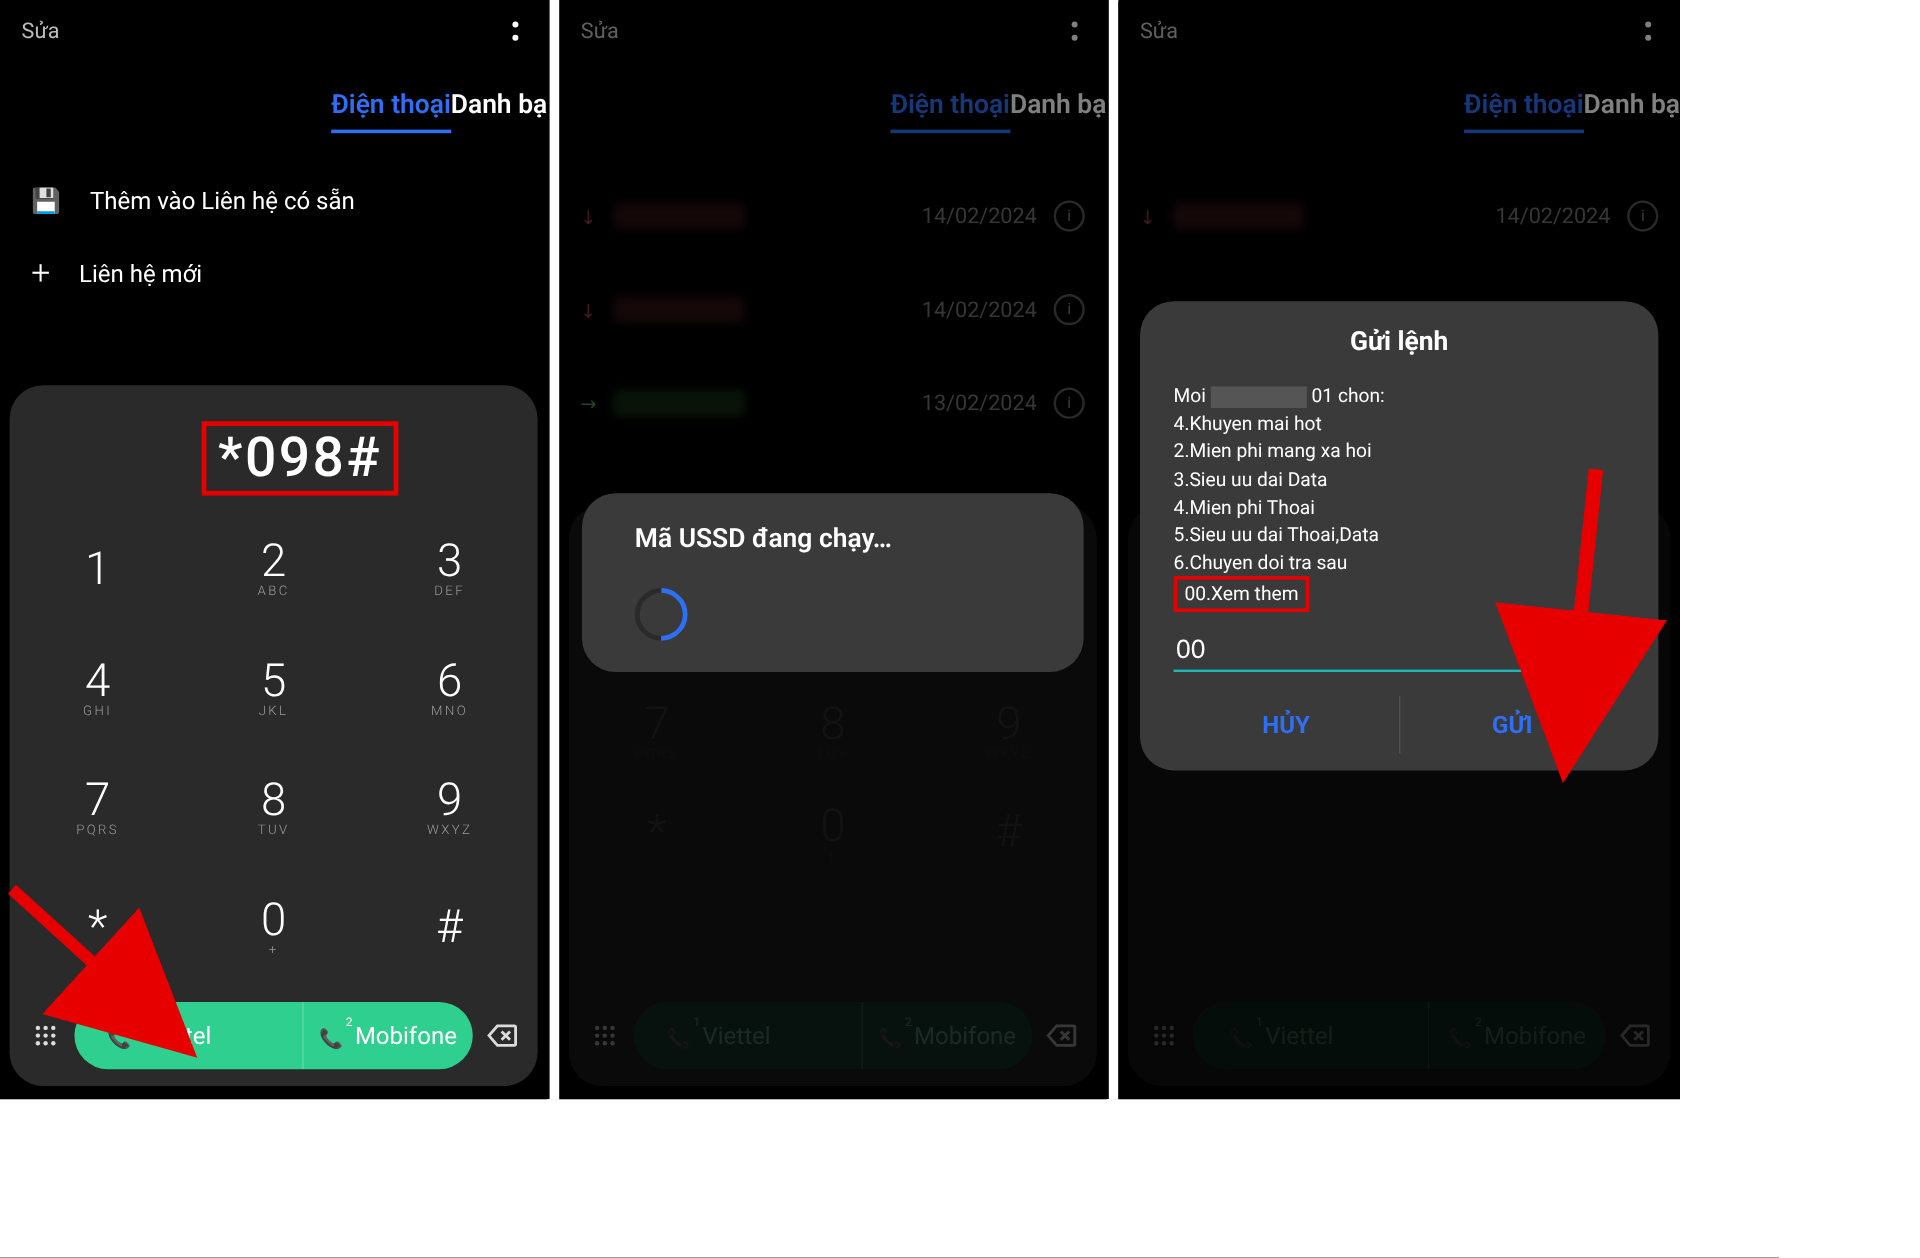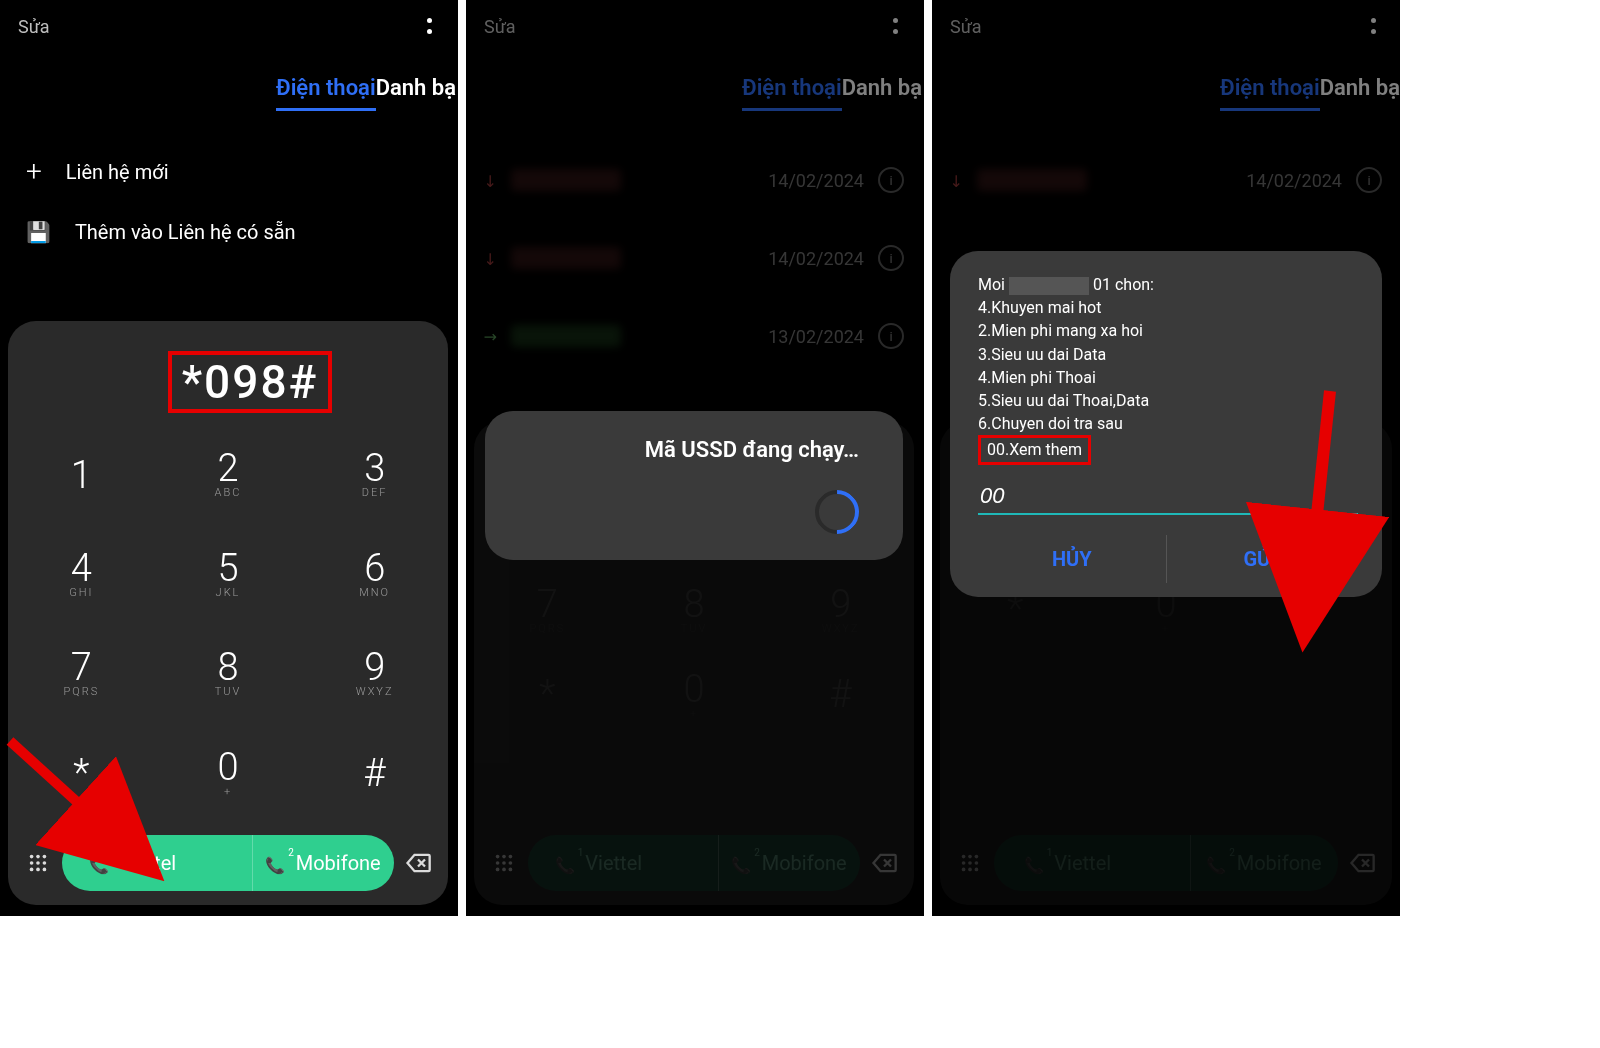--- a/index.html
+++ b/index.html
@@ -123,41 +123,41 @@
   .log{margin-top:30px;padding:0 14px;}
   .logrow{display:flex;align-items:center;gap:14px;padding:26px 4px;opacity:0.35;}
   .logrow .arrow{font-size:16px;color:#c94a4a;transform:rotate(45deg);}
   .logrow .blur{width:110px;height:22px;background:#3a1818;border-radius:4px;filter:blur(4px);}
   .logrow .date{margin-left:auto;color:#9a9a9a;font-size:18px;}
   .logrow .info{width:22px;height:22px;border:2px solid #777;border-radius:50%;display:flex;align-items:center;justify-content:center;font-size:13px;color:#aaa;}
   
   .spinner-dialog{
     position:absolute;left:50%;top:410px;transform:translateX(-50%);
     background:#3a3a3a;border-radius:28px;padding:26px 44px;
-    display:flex;flex-direction:column;align-items:flex-end;gap:28px;
+    display:flex;flex-direction:column;align-items:flex-start;gap:28px;
     width:330px;
   }
   .spinner-dialog .msg{font-size:22px;font-weight:600;color:#fff;}
   .spinner{
     width:36px;height:36px;border:4px solid #2a2a2a;border-top-color:var(--blue);border-right-color:var(--blue);
     border-radius:50%;transform:rotate(45deg);
   }
   
   .ussd-dialog{
     position:absolute;left:18px;right:18px;top:250px;
     background:#3a3a3a;border-radius:28px;padding:22px 28px 14px 28px;
   }
   .ussd-title{text-align:center;font-size:22px;font-weight:700;margin-bottom:20px;}
   .ussd-body{font-size:16px;line-height:1.45;}
   .ussd-body .l{display:block;}
   .ussd-body .mask{display:inline-block;width:80px;height:18px;background:#555;vertical-align:middle;margin:0 4px;}
   .ussd-body .boxed{border:3px solid var(--red);padding:0 6px;display:inline-block;}
   .ussd-input{
     margin-top:14px;border:none;border-bottom:2px solid #1fb8b8;background:transparent;
-    color:#fff;font-size:22px;width:100%;padding:4px 2px;outline:none;font-style:italic;
+    color:#fff;font-size:22px;width:100%;padding:4px 2px;outline:none;
   }
   .ussd-buttons{display:flex;margin-top:20px;}
   .ussd-btn{flex:1;text-align:center;color:var(--blue);font-size:20px;font-weight:700;padding:12px 0;}
   .ussd-btn + .ussd-btn{border-left:1px solid #555;}
   
   .arrow-ann{position:absolute;}
   .arrow-ann svg{overflow:visible;}
   
   .tabs.dim .tab{opacity:0.5;}
 </style>
@@ -170,26 +170,26 @@
   <div class="topbar">
     <span class="sua">Sửa</span>
     <span class="dots"></span>
   </div>
   <div class="tabs">
     <span class="tab active">Điện thoại</span>
     <span class="tab">Danh bạ</span>
   </div>
   <div class="actions">
     <div class="arow">
+      <span class="save-icon"></span>
+      <span>Thêm vào Liên hệ có sẵn</span>
+    </div>
+    <div class="arow">
       <span class="plus-icon"></span>
       <span>Liên hệ mới</span>
-    </div>
-    <div class="arow">
-      <span class="save-icon"></span>
-      <span>Thêm vào Liên hệ có sẵn</span>
     </div>
   </div>
 
   <div class="keypanel">
     <div class="dial-display">
       <span class="redbox">*098#</span>
     </div>
     <div class="keys">
       <div class="key">
             <span>1</span>
@@ -473,20 +473,21 @@
       <div class="kp-icon bksp">
             <svg viewBox="0 0 24 24" fill="none" stroke="currentColor" stroke-width="2">
               <path d="M21 5H9l-6 7 6 7h12a1 1 0 001-1V6a1 1 0 00-1-1z"></path>
               <path d="M12 9l6 6M18 9l-6 6"></path>
             </svg>
           </div>
     </div>
   </div>
 
   <div class="ussd-dialog">
+    <div class="ussd-title">Gửi lệnh</div>
     <div class="ussd-body">
       <span class="l"><span>Moi</span><span class="mask"></span><span>01 chon:</span></span>
       <span class="l">4.Khuyen mai hot</span>
       <span class="l">2.Mien phi mang xa hoi</span>
       <span class="l">3.Sieu uu dai Data</span>
       <span class="l">4.Mien phi Thoai</span>
       <span class="l">5.Sieu uu dai Thoai,Data</span>
       <span class="l">6.Chuyen doi tra sau</span>
       <span class="l"><span class="boxed">00.Xem them</span></span>
     </div>

